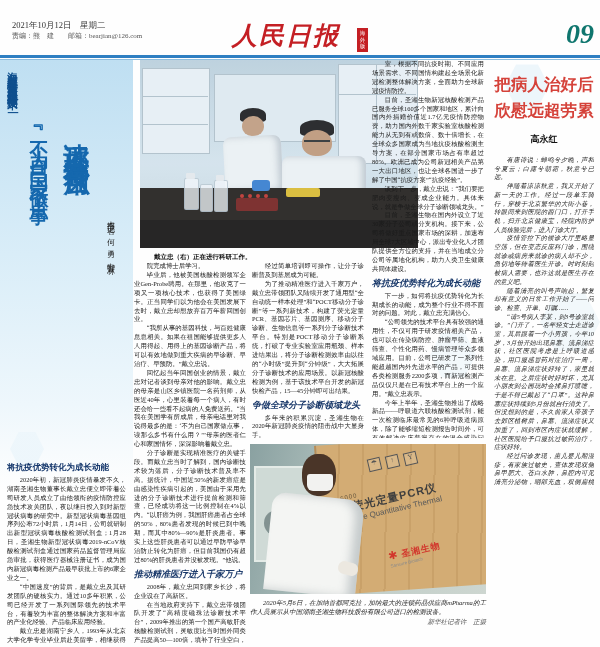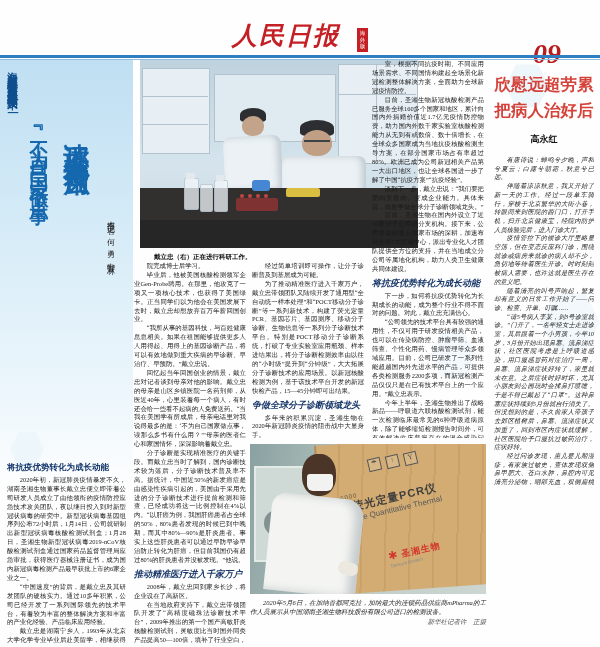--- a/index.html
+++ b/index.html
@@ -11,22 +11,22 @@
   .dateblock{position:absolute;left:12px;top:20px;font-size:8.5px;line-height:11px;color:#333;}
   .dateblock .l2{font-size:7px;color:#555;}
   .masthead{position:absolute;left:0;top:22px;width:600px;text-align:center;}
   .masthead-inner{display:inline-flex;align-items:flex-start;gap:17px;}
   .masthead-title{font-size:25px;font-weight:bold;font-style:italic;color:#c41f24;letter-spacing:2px;line-height:28px;}
   .edition-box{margin-top:6px;background:#c41f24;color:#fff;font-size:5.5px;line-height:6.5px;
                width:9px;padding:2px 1px;text-align:center;font-style:normal;}
   .section-box{position:absolute;left:478px;top:27px;width:80px;height:24px;background:#10559f;
                color:#fff;font-family:"Liberation Sans",sans-serif;font-weight:bold;font-size:14.5px;
                line-height:24px;text-align:center;letter-spacing:2px;}
-  .pagenum{position:absolute;left:533px;top:18px;font-size:28px;font-weight:bold;font-style:italic;
-           color:#b91c1c;font-family:"Liberation Serif",serif;margin-top:20px;}
+  .pagenum{position:absolute;left:566px;top:18px;font-size:28px;font-weight:bold;font-style:italic;
+           color:#0f766e;font-family:"Liberation Serif",serif;}
   .rule1{position:absolute;left:0;top:55px;width:600px;height:3px;background:#2e7fc2;}
   .rule2{position:absolute;left:0;top:59px;width:600px;height:1px;background:#8fbede;}
   
   .feature-bg{position:absolute;left:0;top:60px;width:133px;height:430px;
               background:linear-gradient(180deg,#bfdff2 0%,#d9edf8 45%,#eef7fc 80%,rgba(255,255,255,0) 100%);}
   .vtext{writing-mode:vertical-rl;text-orientation:upright;position:absolute;}
   .kicker{left:6px;top:64px;height:250px;font-size:10.5px;font-weight:bold;color:#0f4f8e;
           letter-spacing:1.5px;font-family:"Liberation Sans",sans-serif;}
   .headline-a{left:26px;top:118px;height:295px;font-size:19px;font-weight:bold;color:#1568ae;letter-spacing:8px;}
   .headline-b{left:59px;top:123px;height:305px;font-size:26px;font-weight:bold;color:#1568ae;letter-spacing:3.5px;}
@@ -102,20 +102,24 @@
 
 <div class="page">
 
   <div class="hex" style="left:18px;top:70px;width:40px;height:44px;"></div>
   <div class="hex" style="left:70px;top:300px;width:56px;height:60px;opacity:.3;"></div>
   <div class="hex" style="left:10px;top:430px;width:34px;height:38px;opacity:.35;"></div>
   <div class="hex" style="left:505px;top:62px;width:44px;height:48px;opacity:.35;"></div>
   <div class="hex" style="left:540px;top:290px;width:60px;height:64px;opacity:.25;"></div>
   <div class="hex" style="left:430px;top:330px;width:46px;height:50px;opacity:.22;"></div>
 
+  <div class="dateblock">
+    <div>2021年10月12日　星期二</div>
+    <div class="l2">责编：熊　建　　邮箱：bearjian@126.com</div>
+  </div>
   <div class="masthead">
     <span class="masthead-inner">
       <span class="masthead-title">人民日报</span>
       <span class="edition-box">海外版</span>
     </span>
   </div>
   <div class="pagenum">09</div>
   <div class="rule1"></div>
   <div class="rule2"></div>
 
@@ -228,22 +232,22 @@
     <div class="p2-mask"></div>
     <div class="p2-glove"></div>
   </div>
   <div class="caption2">
     <div class="ind">2020年5月6日，在加纳首都阿克拉，加纳最大的连锁药品供应商mPharma的工作人员展示从中国湖南圣湘生物科技股份有限公司进口的检测设备。</div>
     <div class="credit">新华社记者许　正摄</div>
   </div>
 
   <div class="sidebar">
     <div class="sb-title">
+      <div>把病人治好后</div>
       <div>欣慰远超劳累</div>
-      <div>把病人治好后</div>
     </div>
     <div class="sb-author">高永红</div>
     <div class="sb-body">
       <p class="bp">有唐诗说：蝉鸣兮夕晚，声和兮夏云；白露兮朝霜，秋意兮已远。</p>
       <p class="bp">伴随着凉凉秋意，我又开始了新一天的工作。经过一段单车骑行，穿梭于北京繁华的大街小巷，转眼间来到医院的西门口，打开手机，扫开北京健康宝，经院内防护人员核验完后，进入门诊大厅。</p>
       <p class="bp">疫情管控下的候诊大厅里略显空荡，但在变态反应科门诊，围绕就诊或病房来就诊的病人却不少，急切地等待着医生开诊。时时刻刻被病人需要，也许这就是医生存在的意义吧。</p>
       <p class="bp">随着清亮的叫号声响起，繁复却有意义的日常工作开始了——问诊、检查、开单、叮嘱……</p>
       <p class="bp">“请5号病人李某，到3号诊室就诊。”门开了，一名年轻女士走进诊室，其后跟着一个小男孩，今年10岁，3月份开始出现鼻塞、流鼻涕症状，社区医院考虑是上呼吸道感染，用口服感冒药对症治疗一周，鼻塞、流鼻涕症状好转了，家里就未在意。之后症状时好时坏，尤其小朋友到公园玩时会揉鼻打喷嚏，于是不得已戴起了“口罩”。这种鼻塞症状持续到5月份就自行消失了。但没想到的是，不久前家人带孩子去郊区植树后，鼻塞、流涕症状又加重了，回到市区内症状就缓解，社区医院给予口服抗过敏药治疗，症状好转。</p>
       <p class="bp">经过问诊发现，患儿婴儿期湿疹，有家族过敏史，查体发现双侧鼻甲肥大、苍白水肿，鼻腔内可见清亮分泌物，咽部充血，双侧扁桃体红肿，咽后壁可见淋巴滤泡，心肺未见异常。</p>
 

